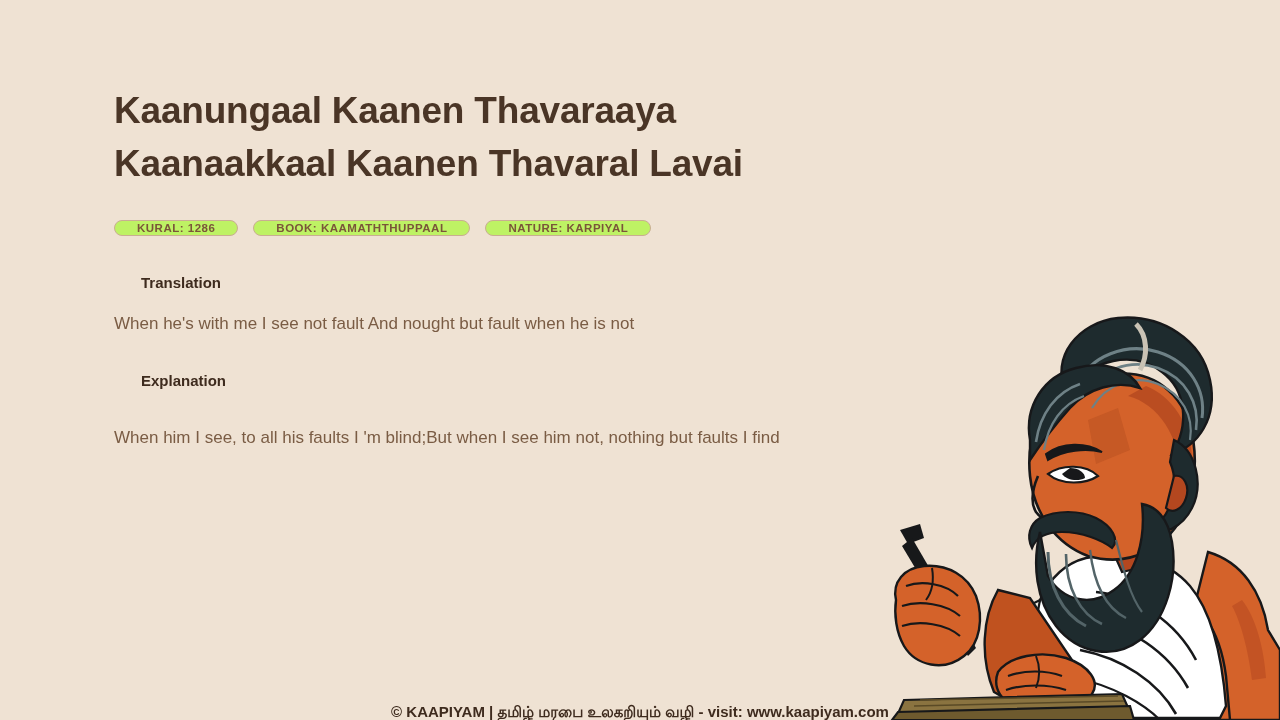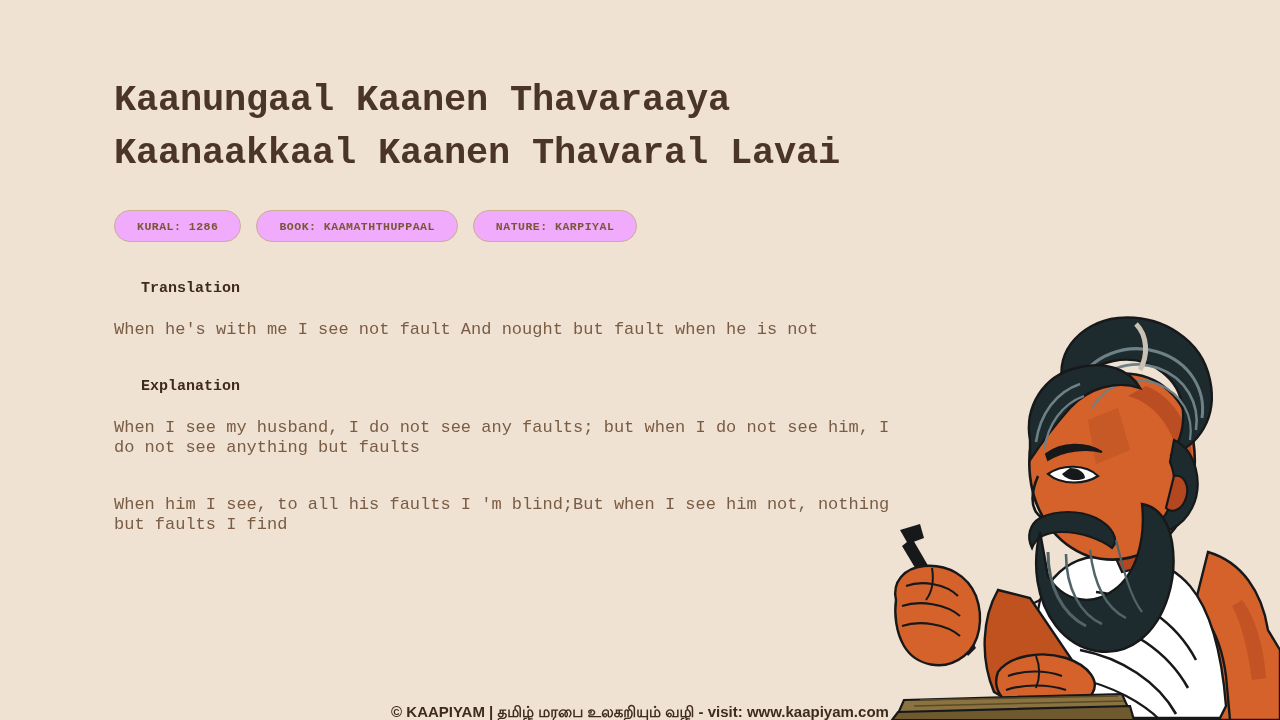--- a/index.html
+++ b/index.html
@@ -6,45 +6,44 @@
   html, body {
     width:1280px; height:720px;
     background:#EFE2D3;
     font-family:"Liberation Sans", sans-serif;
     overflow:hidden;
   }
   .page { position:relative; width:1280px; height:720px; }
 
   .content {
     position:absolute;
-    left:114px; top:74px;
+    left:114px; top:84px;
     width:800px;
-    font-family:Liberation Mono, monospace;
   }
 
   .kural-title {
     font-size:37px;
     font-weight:bold;
     line-height:53px;
     color:#4A3526;
     letter-spacing:-0.2px;
     max-width:790px;
   }
 
   .chips {
     display:flex;
     flex-wrap:wrap;
     gap:15px;
     margin-top:30px;
   }
   .chip {
     border:1px solid #C9AE92;
-    background:#f0abfc;
+    background:#bef264;
     border-radius:20px;
-    height:32px;
+    height:16px;
     display:flex;
     align-items:center;
     justify-content:center;
     padding:4px 22px;
     font-size:11.5px;
     font-weight:600;
     letter-spacing:0.5px;
     color:#7A5539;
     white-space:nowrap;
   }
@@ -101,21 +100,20 @@
       <div class="chip">NATURE: KARPIYAL</div>
     </div>
 
     <div class="section">
       <div class="sec-head">Translation</div>
       <div class="sec-body">When he's with me I see not fault And nought but fault when he is not</div>
     </div>
 
     <div class="section">
       <div class="sec-head">Explanation</div>
-      <div class="sec-body">When I see my husband, I do not see any faults; but when I do not see him, I do not see anything but faults</div>
     </div>
 
     <div class="section">
       <div class="sec-body">When him I see, to all his faults I 'm blind;But when I see him not, nothing but faults I find</div>
     </div>
 
   </div>
 
   <div class="footer">© KAAPIYAM | தமிழ் மரபை உலகறியும் வழி - visit: www.kaapiyam.com</div>
 

